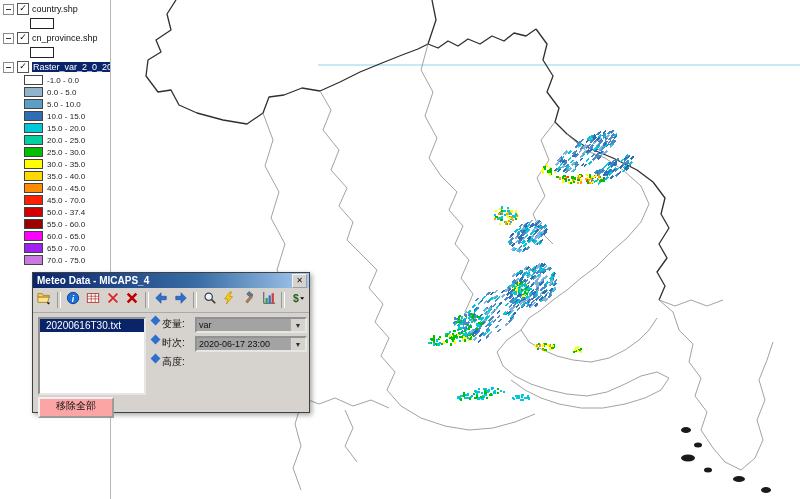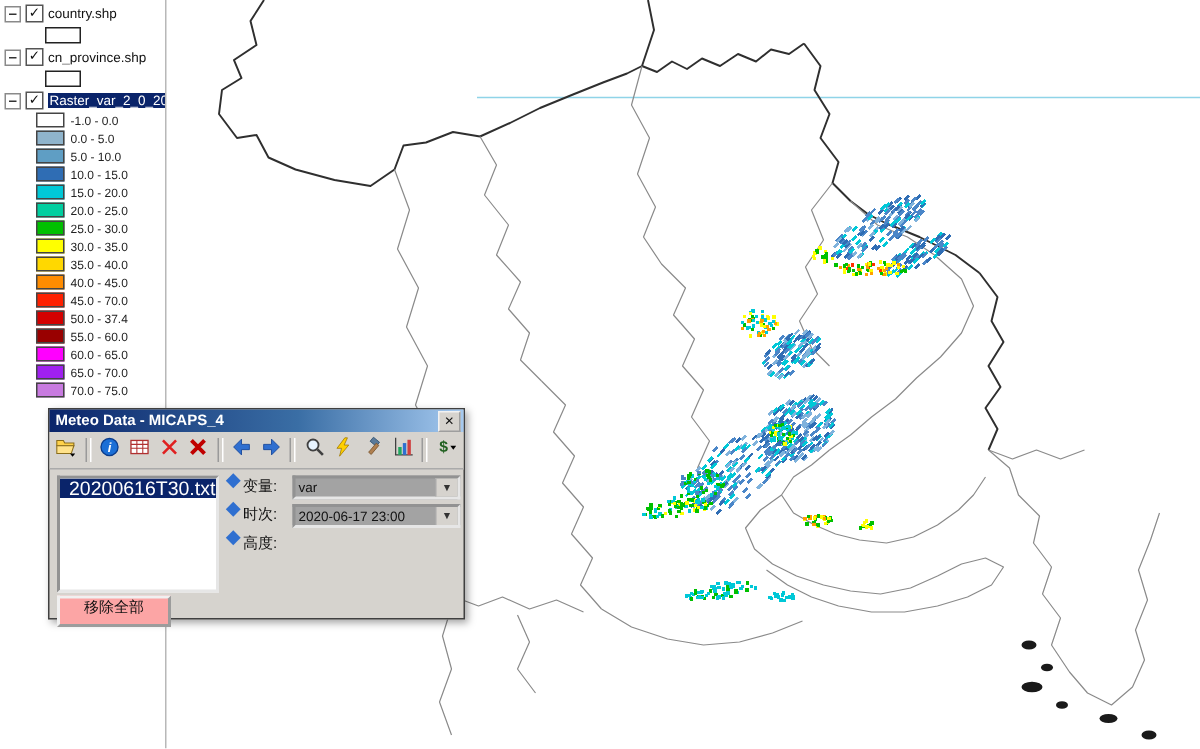--- a/index.html
+++ b/index.html
@@ -34,21 +34,21 @@
   #dlg-close{width:13px;height:12px;background:#d6d3ce;border:1px outset #f2f2f2;font-size:8px;line-height:11px;
           text-align:center;color:#111;cursor:default;}
   #dlg-toolbar{height:22px;display:flex;align-items:center;padding:1px 2px;gap:1px;
           border-bottom:1px solid #aaa;background:#d6d3ce;}
   .tbtn{width:19px;height:18px;display:flex;align-items:center;justify-content:center;border:1px solid transparent;}
   .tbtn svg{width:14px;height:14px;}
   .tsep{width:2px;height:16px;border-left:1px solid #9a9a9a;border-right:1px solid #fff;margin:0 2px;}
   #dlg-body{position:relative;height:calc(100% - 38px);}
   #file-list{position:absolute;left:5px;top:4px;width:104px;height:74px;background:#fff;
           border:2px inset #e6e6e6;overflow:hidden;}
-  .file-item{height:13px;font-size:13px;line-height:13px;padding:0 6px;white-space:nowrap;color:#111;}
+  .file-item{height:13px;font-size:10px;line-height:13px;padding:0 6px;white-space:nowrap;color:#111;}
   .file-item.sel{background:#0a246a;color:#fff;}
   #remove-all-btn{position:absolute;left:5px;top:84px;width:72px;height:17px;background:#fca5a5;
           border:2px outset #f0f0f0;font-size:10px;text-align:center;line-height:13px;color:#111;}
   #fields{position:absolute;left:118px;top:4px;width:156px;}
   .field-row{display:flex;height:19px;gap:3px;}
   .fdi{width:7px;height:7px;background:#2f6fd0;transform:rotate(45deg);flex:0 0 7px;margin-left:1px;}
   .field-label{font-size:10px;color:#111;width:30px;flex:0 0 30px;white-space:nowrap;}
   .combo{flex:1;height:16px;background:#a3a3a3;border:2px inset #e6e6e6;display:flex;align-items:center;box-sizing:border-box;}
   .combo-val{flex:1;font-size:9px;padding-left:2px;white-space:nowrap;overflow:hidden;color:#111;}
   .combo-btn{width:14px;height:100%;background:#d6d3ce;border-left:1px solid #aaa;font-size:7px;

